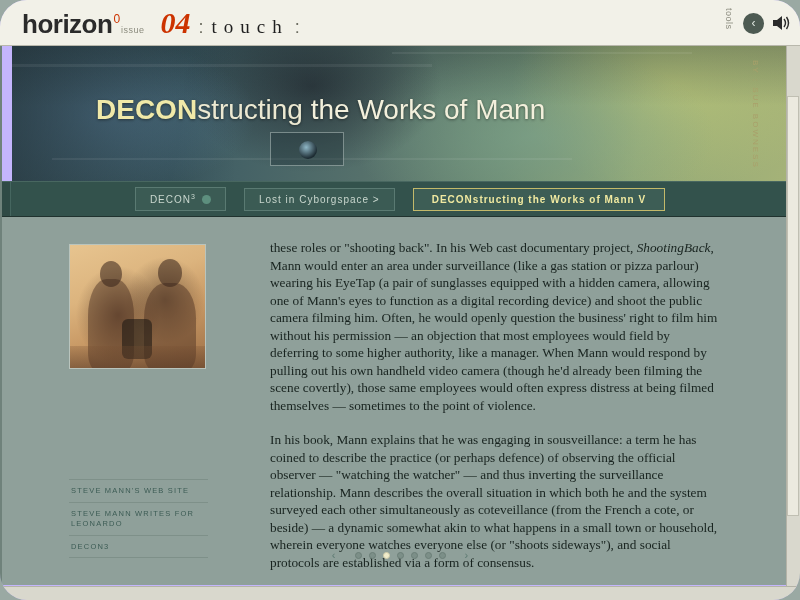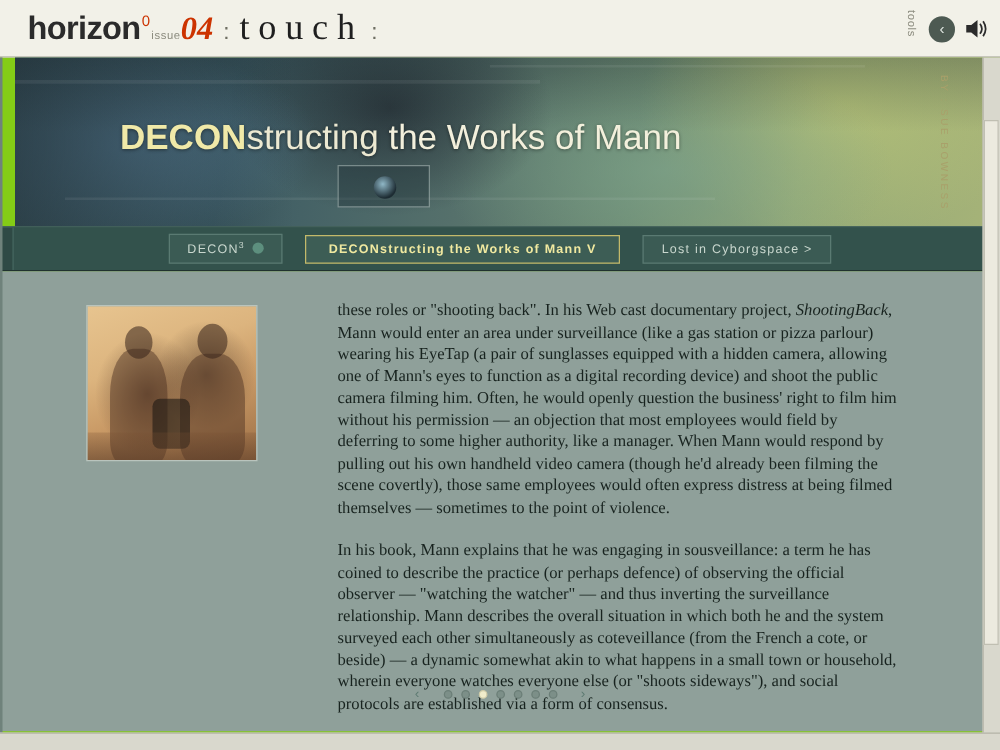--- a/index.html
+++ b/index.html
@@ -6,22 +6,23 @@
   html, body {
     margin: 0; padding: 0;
     width: 800px; height: 600px;
     background: #9aa9a3;
     font-family: "Liberation Serif", serif;
     overflow: hidden;
   }
   #page {
     position: relative;
     width: 800px; height: 600px;
-    background: #84cc16;
-    overflow: hidden;
+    background: #c4b5fd;
+    overflow: hidden;
+    border-radius: 27px;
   }
 
   
   #header {
     position: absolute; left: 0; top: 0;
     width: 800px; height: 46px;
     background: #f2f1e8;
     border-bottom: 1px solid #b9b8ac;
     overflow: hidden;
   }
@@ -42,30 +43,30 @@
     font-size: 12px; color: #cc3300;
     position: relative; top: -10px; left: 1px;
   }
   .m-issue {
     font-family: "Liberation Sans", sans-serif;
     font-size: 9px; color: #8b8b7e;
     margin-left: 2px; letter-spacing: 0.5px;
   }
   .m-num {
     font-family: "Liberation Serif", serif;
-    font-size: 26px; font-weight: bold; font-style: italic;
-    color: #cc3300; margin-left: 0;
+    font-size: 30px; font-weight: bold; font-style: italic;
+    color: #cc3300; margin-left: 16px;
   }
   .m-colon {
     font-family: "Liberation Sans", sans-serif;
     font-size: 18px; color: #6e6e62; margin: 0 8px;
   }
   .m-touch {
     font-family: "Liberation Serif", serif;
-    font-size: 29px; color: #1f1f1f;
+    font-size: 19px; color: #1f1f1f;
     letter-spacing: 7px;
   }
   .m-colon2 {
     font-family: "Liberation Sans", sans-serif;
     font-size: 18px; color: #6e6e62; margin: 0 10px 0 6px;
   }
   .m-tag {
     font-family: "Liberation Serif", serif;
     font-style: italic; font-size: 15px; color: #4c4c44;
   }
@@ -332,40 +333,45 @@
       <span class="t-decon">DECON</span><span class="t-structing">structing</span><span class="t-rest"> the Works of Mann</span>
     </div>
     <div id="byline">BY : SUE BOWNESS</div>
   </div>
 
   <div id="navbar">
     <div id="nav-inner">
       <div class="nav-btn">
         <span>DECON</span><span class="sup">3</span><span class="badge"></span>
       </div>
+      <div class="nav-btn">
+        <span>Lost in Cyborgspace  &gt;</span>
+      </div>
       <div class="nav-btn active">
         <span>DECONstructing the Works of Mann  V</span>
-      </div>
-      <div class="nav-btn">
-        <span>Lost in Cyborgspace  &gt;</span>
       </div>
     </div>
   </div>
 
   <div id="content">
 
     <div id="photo">
       <div class="ph-fig" style="left:18px;top:34px;width:46px;height:92px;"></div>
       <div class="ph-head" style="left:30px;top:16px;width:22px;height:26px;"></div>
       <div class="ph-fig" style="left:74px;top:38px;width:52px;height:88px;"></div>
       <div class="ph-head" style="left:88px;top:14px;width:24px;height:28px;"></div>
       <div class="ph-fig" style="left:52px;top:74px;width:30px;height:40px;border-radius:6px;background:rgba(30,25,20,0.6);"></div>
       <div id="photo-bottomband"></div>
     </div>
 
+    <div id="links">
+      <div class="link-row">STEVE MANN'S WEB SITE</div>
+      <div class="link-row">STEVE MANN WRITES FOR LEONARDO</div>
+      <div class="link-row">DECON3</div>
+    </div>
 
     <div id="article">
       <p>
         <span>these roles or "shooting back". In his Web cast documentary project, <em>ShootingBack</em>, Mann would enter an area under surveillance (like a gas station or pizza parlour) wearing his EyeTap (a pair of sunglasses equipped with a hidden camera, allowing one of Mann's eyes to function as a digital recording device) and shoot the public camera filming him. Often, he would openly question the business' right to film him without his permission — an objection that most employees would field by deferring to some higher authority, like a manager. When Mann would respond by pulling out his own handheld video camera (though he'd already been filming the scene covertly), those same employees would often express distress at being filmed themselves — sometimes to the point of violence.</span>
       </p>
       <p>
         <span>In his book, Mann explains that he was engaging in sousveillance: a term he has coined to describe the practice (or perhaps defence) of observing the official observer — "watching the watcher" — and thus inverting the surveillance relationship. Mann describes the overall situation in which both he and the system surveyed each other simultaneously as coteveillance (from the French a cote, or beside) — a dynamic somewhat akin to what happens in a small town or household, wherein everyone watches everyone else (or "shoots sideways"), and social protocols are established via a form of consensus.</span>
       </p>
     </div>
 

